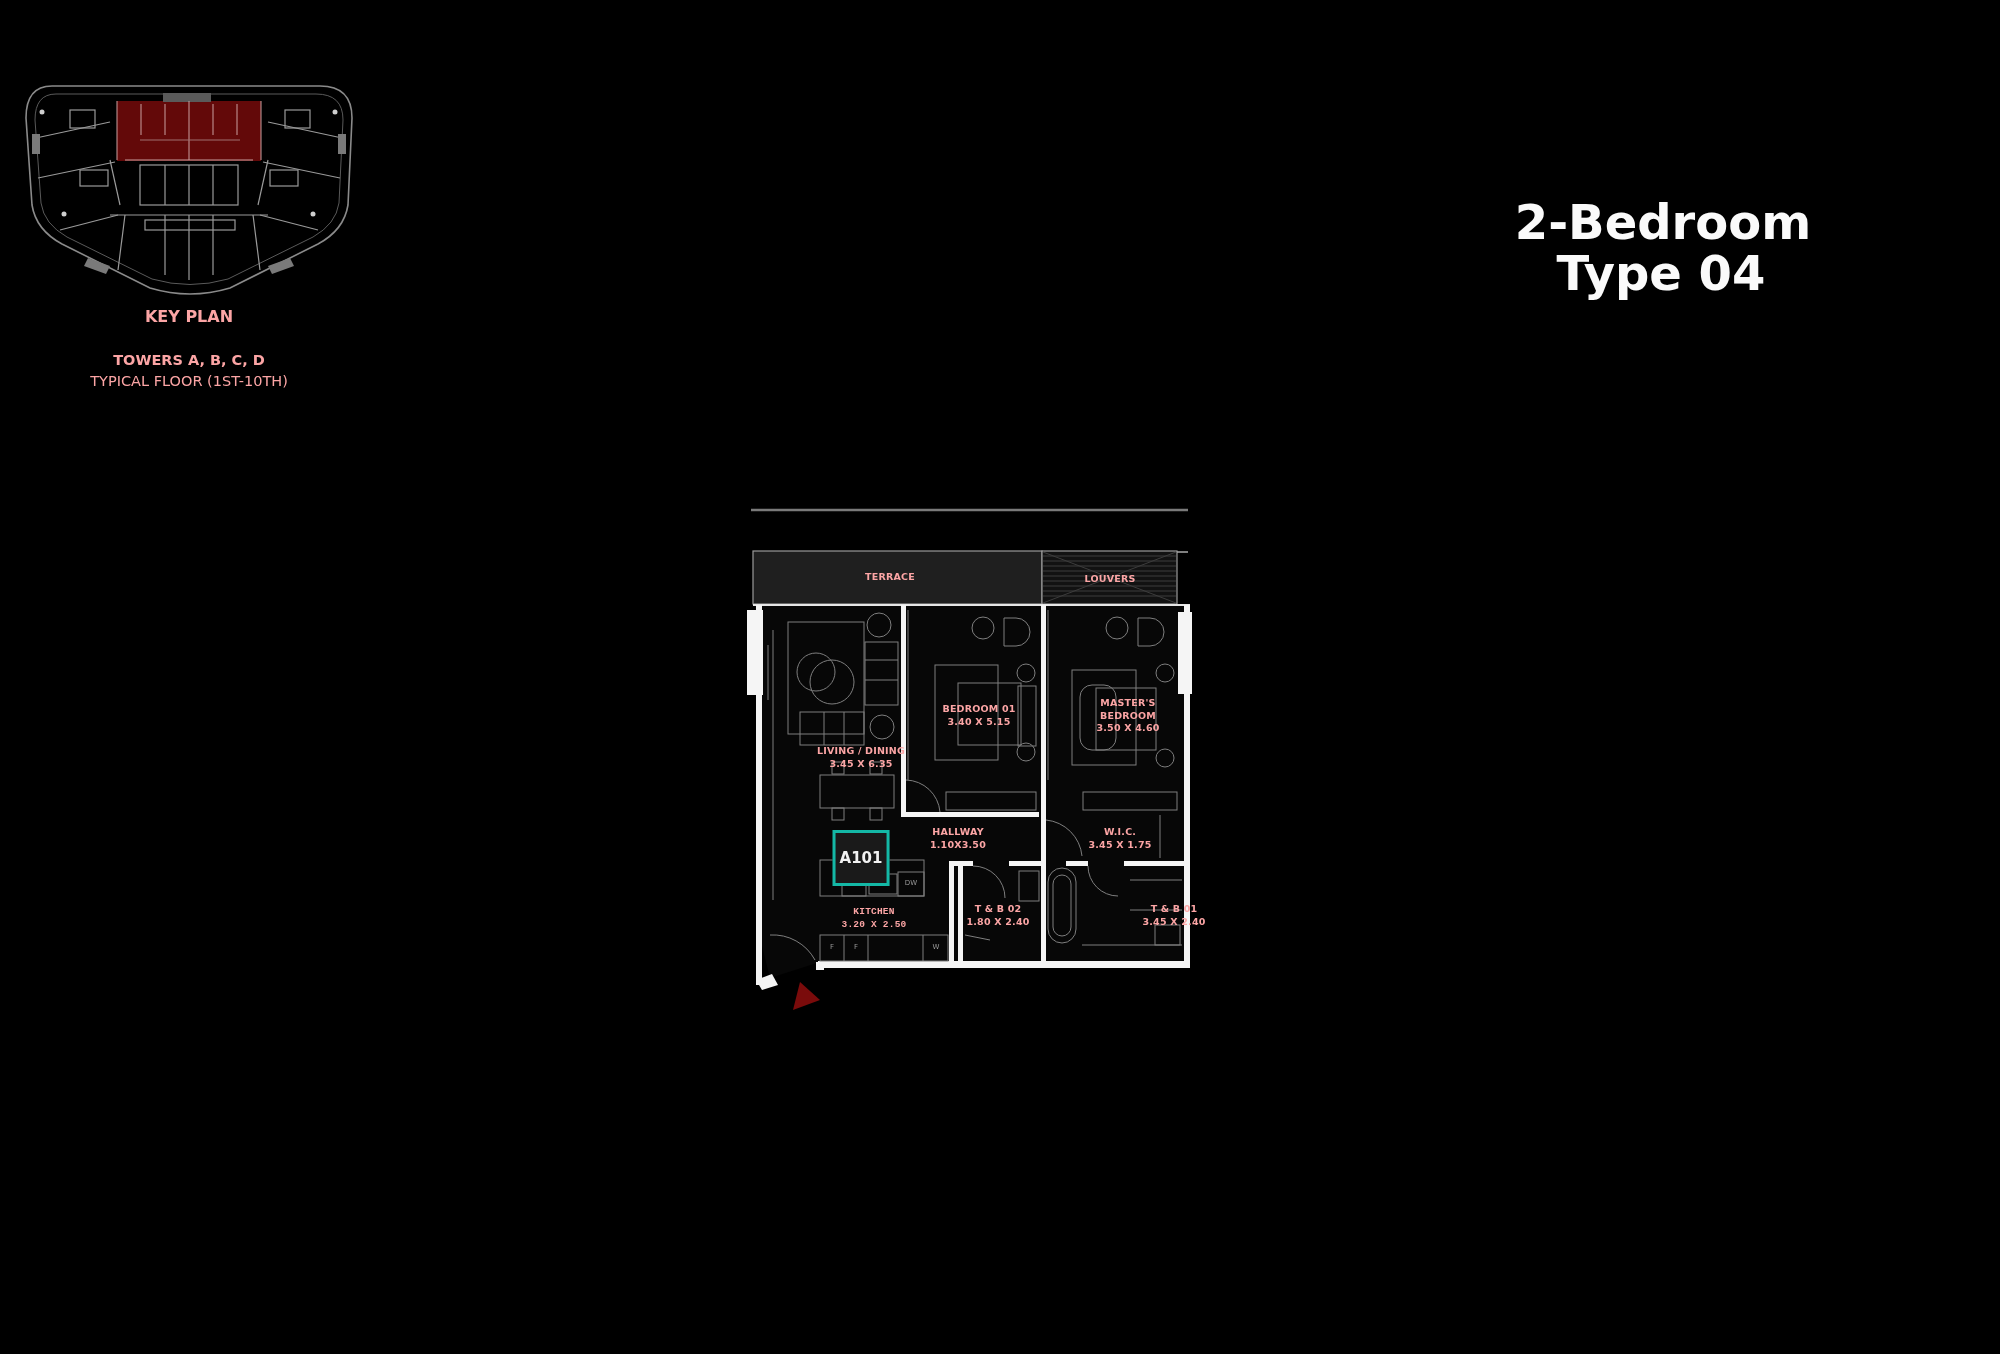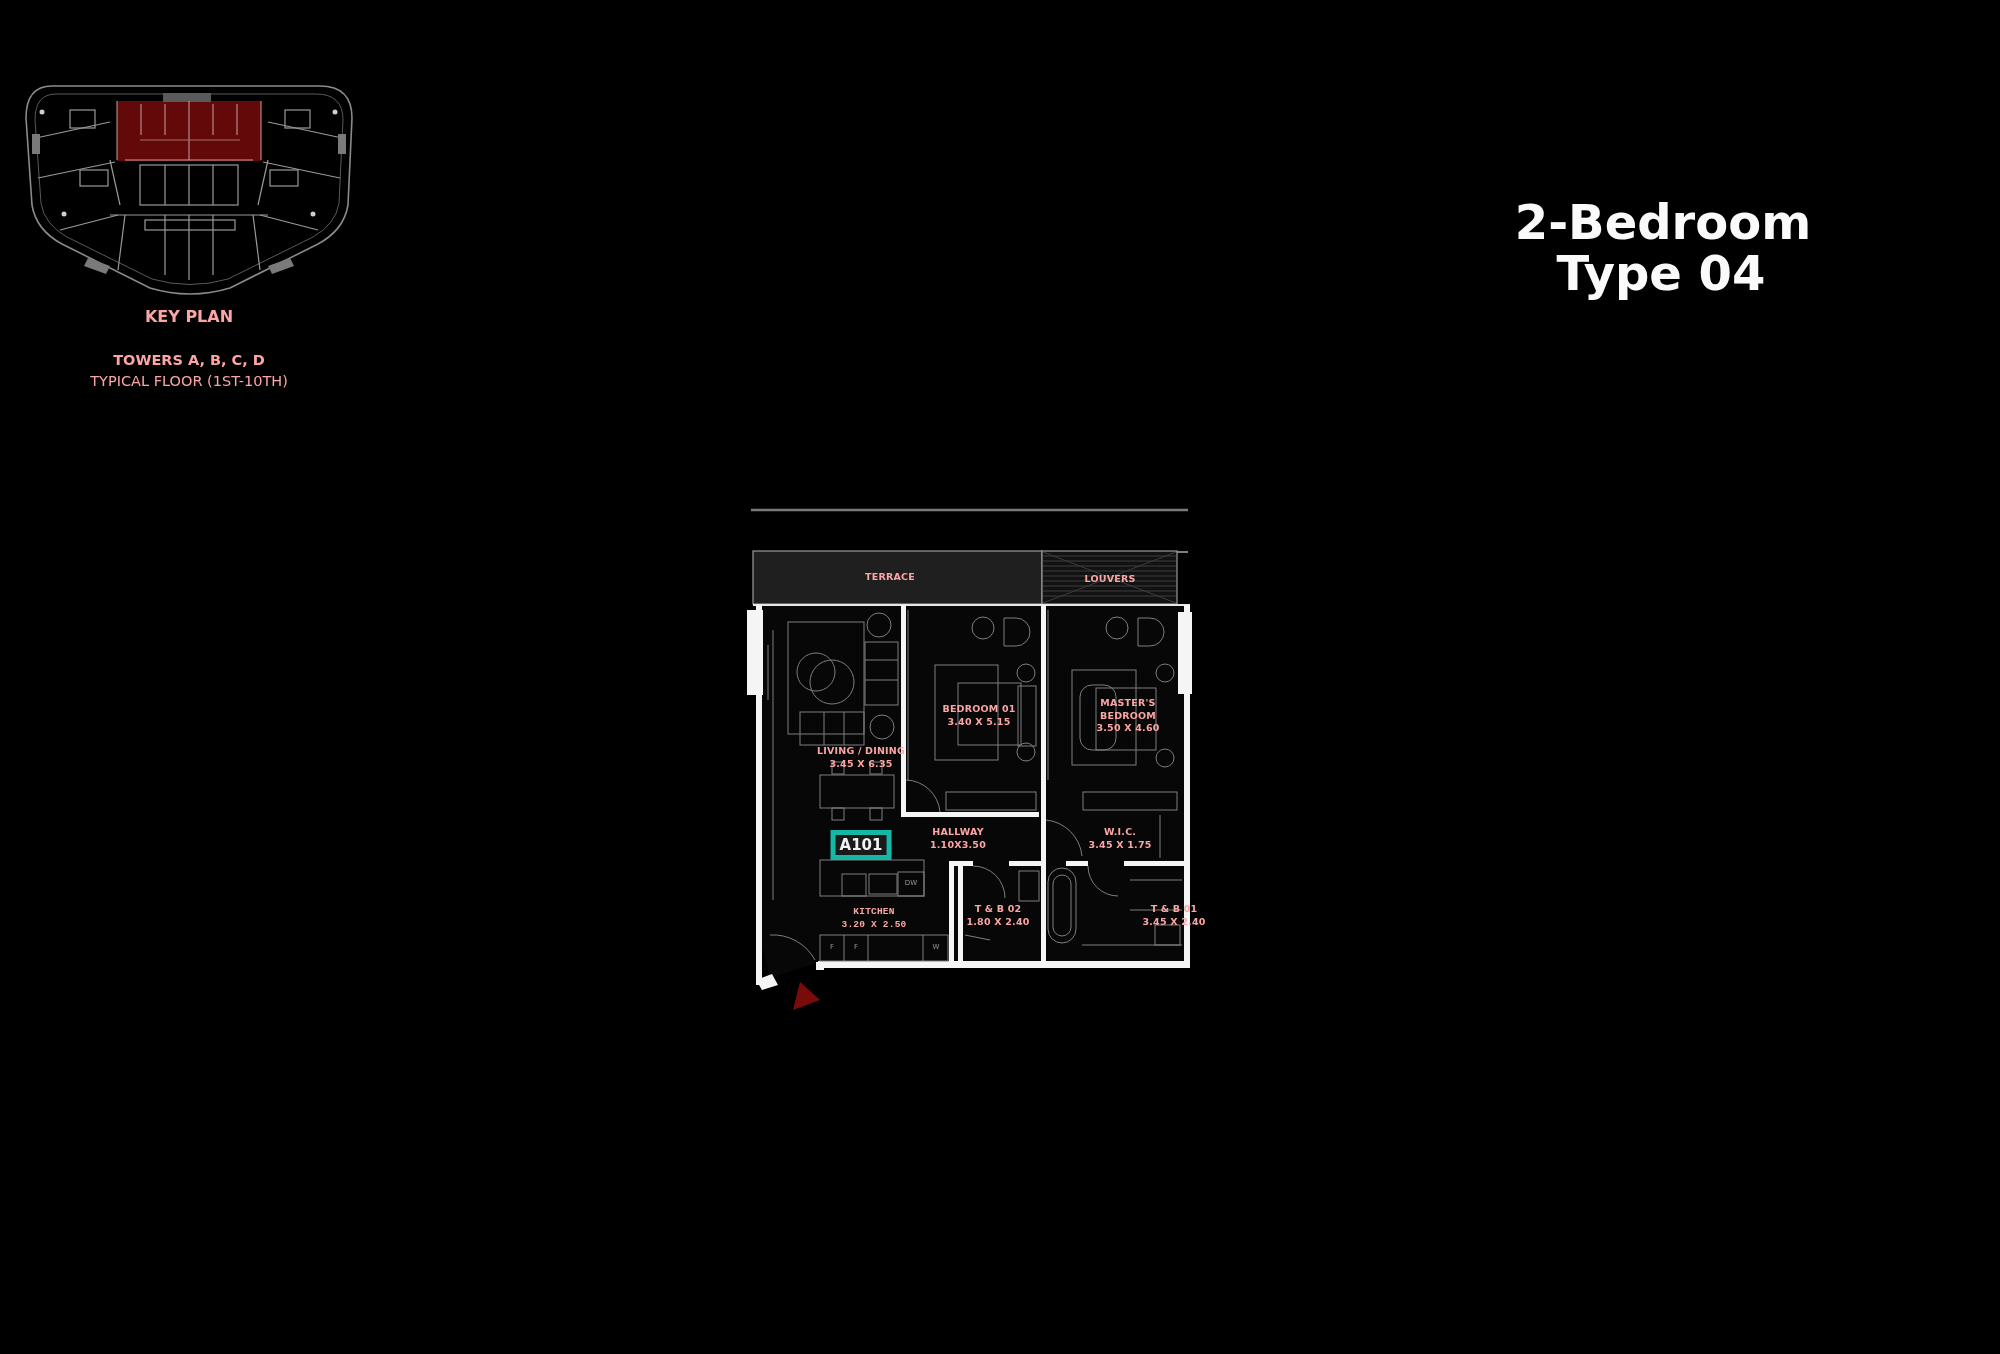--- a/index.html
+++ b/index.html
@@ -2,21 +2,21 @@
 <html><head>
 <meta charset="utf-8">
 <style>
   html, body { margin:0; padding:0; background:#000; }
   body { width:2000px; height:1354px; position:relative; overflow:hidden; font-family:"DejaVu Sans", sans-serif; color:#fff; }
   .label { position:absolute; text-align:center; color:#fca5a5; font-family:"DejaVu Sans", sans-serif; font-weight:bold; white-space:nowrap; transform:translateX(-50%); }
   .room { font-size:9.5px; line-height:12.5px; letter-spacing:0.2px; }
   .keyplan-title { font-size:16px; }
   .keyplan-sub { font-size:14.5px; line-height:21px; }
   .title { font-size:48px; line-height:52px; color:#fafafa; }
-  .unit-badge { position:absolute; border:5px solid #14b8a6; background:#1a1a1a; color:#f2f2f2; font-weight:bold; font-size:15px; padding:1px 4px; transform:translateX(-50%); }
+  .unit-badge { position:absolute; border:3px solid #14b8a6; background:#1a1a1a; color:#f2f2f2; font-weight:bold; font-size:15px; padding:16px 4px; transform:translateX(-50%); }
   svg { position:absolute; left:0; top:0; }
 </style>
 </head>
 <body>
 
 <div>
   <svg width="400" height="310" viewBox="0 0 400 310" style="left:0;top:0;">
 
     <path d="M52,86 L320,86 Q352,86 352,118 L348,205 Q344,230 318,244 L230,288 Q190,300 150,288 L62,244 Q36,230 32,205 L26,118 Q26,86 52,86 Z" fill="none" stroke="#8a8a8a" stroke-width="1.6"></path>
     <path d="M56,94 L316,94 Q343,94 343,120 L339,203 Q336,224 313,237 L228,279 Q190,290 152,279 L67,237 Q44,224 41,203 L35,120 Q35,94 56,94 Z" fill="none" stroke="#5a5a5a" stroke-width="1"></path>

